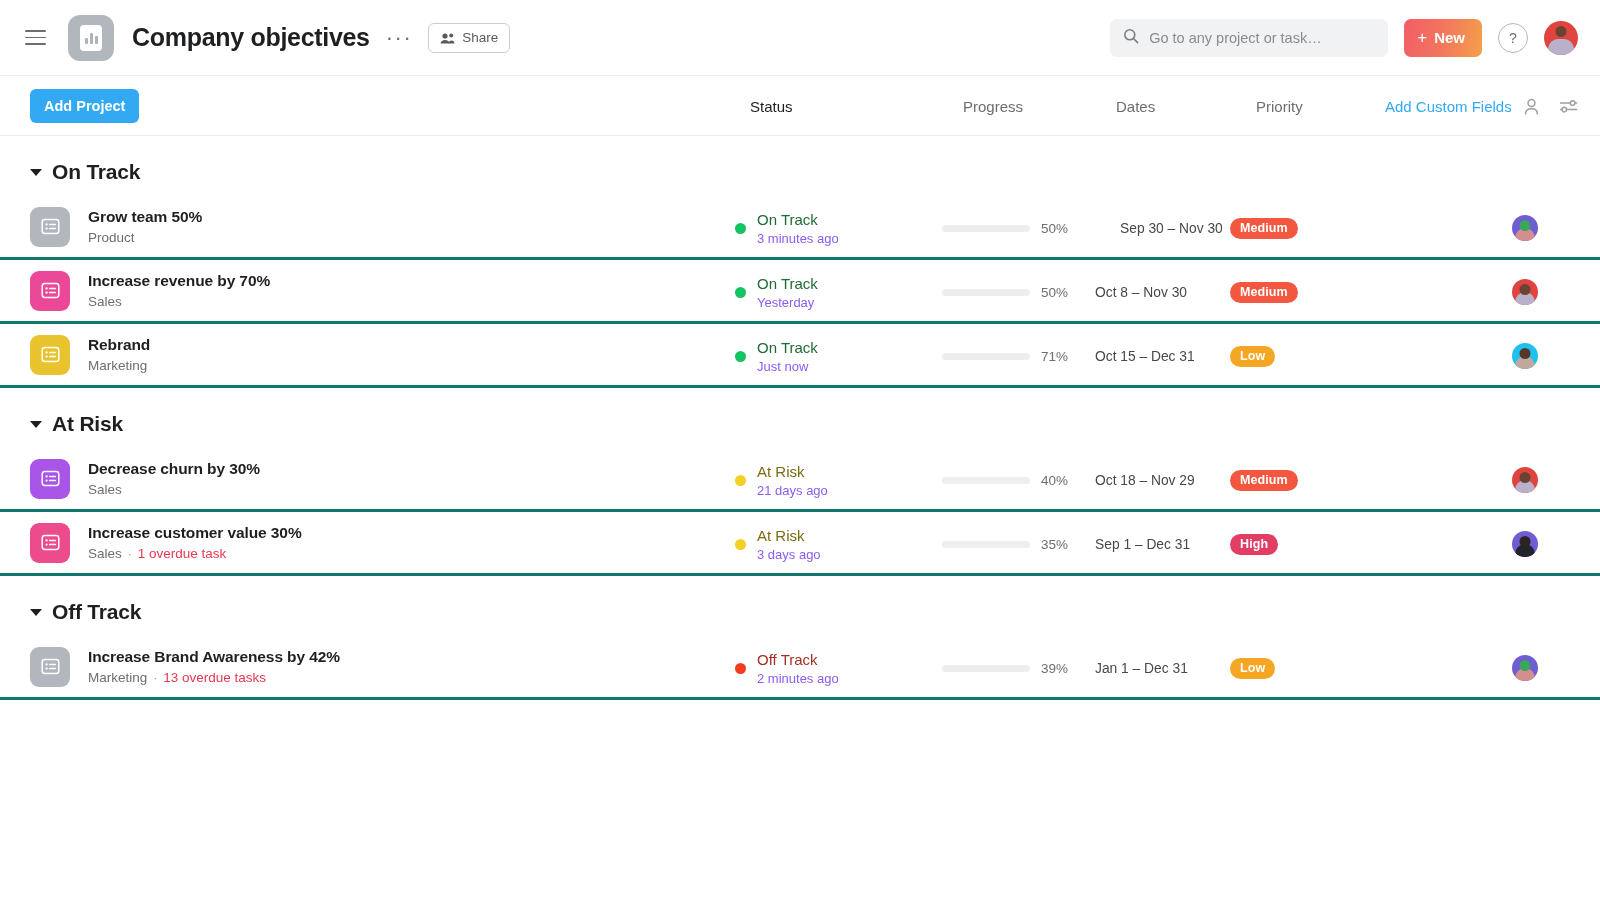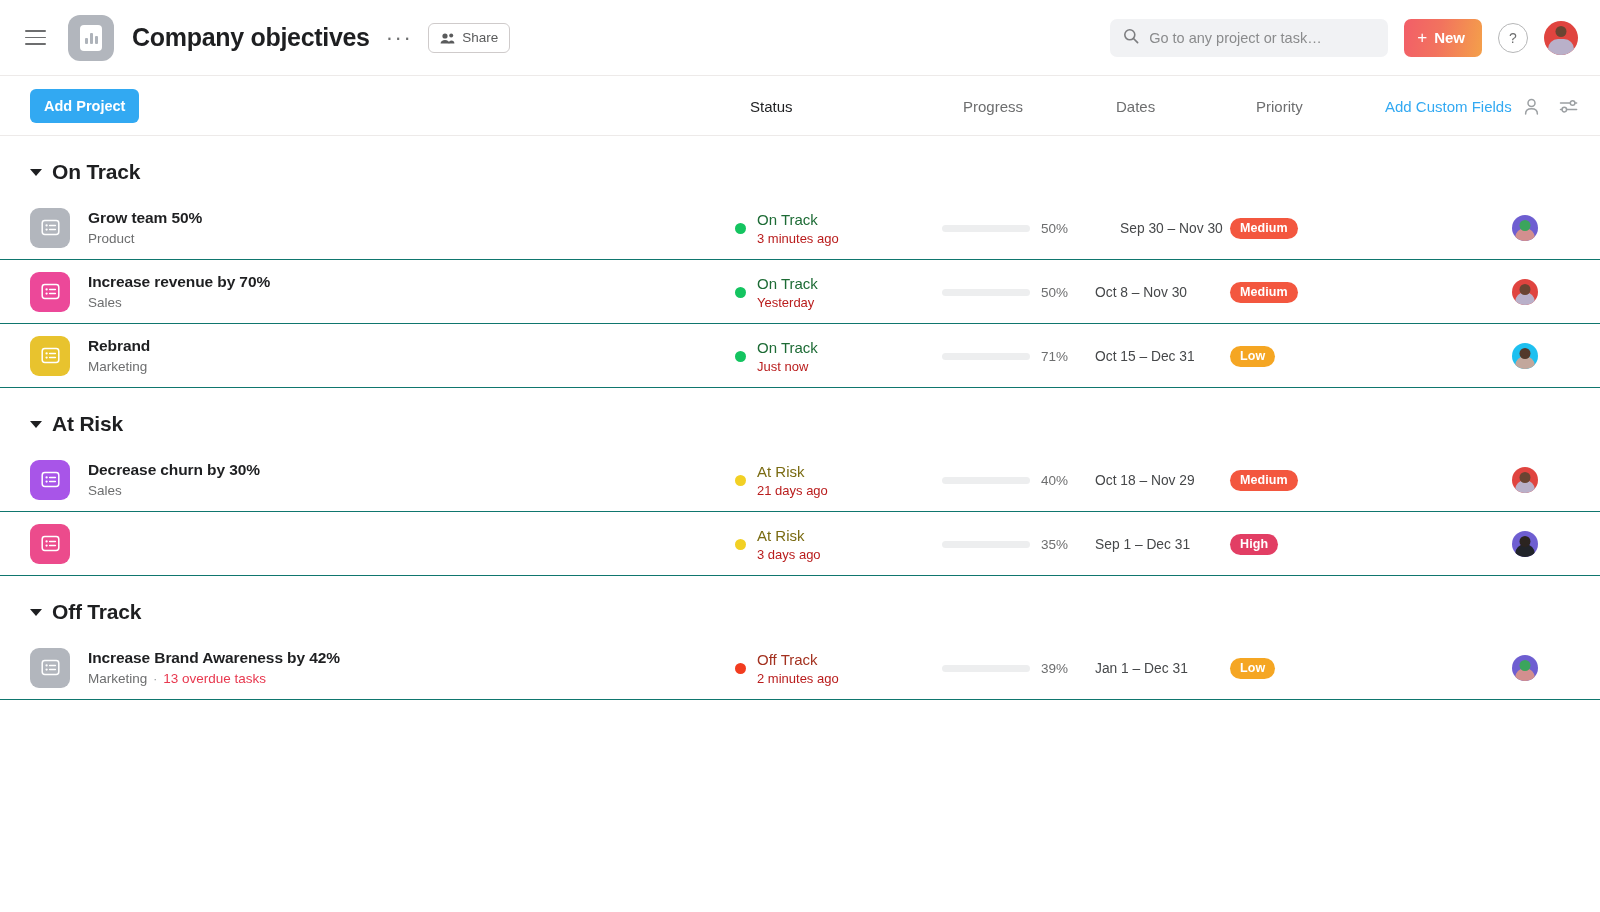--- a/index.html
+++ b/index.html
@@ -144,21 +144,21 @@
     border-left: 6px solid transparent;
     border-right: 6px solid transparent;
     border-top: 7px solid #1e1f21;
     cursor: pointer;
   }
   .group-title { font-size: 21px; font-weight: 700; letter-spacing: -0.2px; }
 
   .row {
     height: 64px; display: flex; align-items: center;
     position: relative; padding-left: 30px; padding-right: 22px;
-    border-bottom: 1px solid #0f766e;
+    border-bottom: 3px solid #0f766e;
   }
 
   .pj-icon {
     width: 40px; height: 40px; border-radius: 9px;
     display: flex; align-items: center; justify-content: center;
     flex: none; margin-right: 18px;
   }
   .pj-icon svg { display: block; }
 
   .pj-text { display: flex; flex-direction: column; gap: 4px; }
@@ -166,21 +166,21 @@
   .pj-sub { font-size: 13.5px; color: #6d6e6f; }
   .pj-sub .overdue { color: #e8384f; }
   .pj-sub .sep { color: #9ca0a3; padding: 0 2px; }
 
   .cell { position: absolute; top: 0; height: 64px; display: flex; align-items: center; }
 
   .status-cell { gap: 11px; }
   .status-dot { width: 11px; height: 11px; border-radius: 50%; flex: none; }
   .status-text { display: flex; flex-direction: column; gap: 3px; }
   .status-label { font-size: 15px; font-weight: 500; }
-  .status-time { font-size: 13px; color: #b91c1c; }
+  .status-time { font-size: 13px; color: #8b5cf6; }
 
   .progress-cell { gap: 11px; }
   .bar-track {
     width: 88px; height: 7px; border-radius: 5px; background: #edeeef;
     overflow: hidden;
   }
   .bar-fill { height: 100%; border-radius: 5px; background: #3ecfd6; }
   .bar-pct { font-size: 13.5px; color: #6d6e6f; }
 
   .dates-cell { font-size: 13.8px; color: #46484a; }
@@ -444,20 +444,24 @@
     <div class="row">
       <div class="pj-icon" style="background:#ec4b8c">
         <svg width="21" height="21" viewBox="0 0 21 21">
           <rect x="2.2" y="3.6" width="16.6" height="13.8" rx="2.6" fill="none" stroke="#fff" stroke-width="1.5"></rect>
           <circle cx="6.6" cy="8.4" r="1.15" fill="#fff"></circle>
           <circle cx="6.6" cy="12.6" r="1.15" fill="#fff"></circle>
           <line x1="9.6" y1="8.4" x2="15.4" y2="8.4" stroke="#fff" stroke-width="1.5" stroke-linecap="round"></line>
           <line x1="9.6" y1="12.6" x2="15.4" y2="12.6" stroke="#fff" stroke-width="1.5" stroke-linecap="round"></line>
         </svg>
       </div>
+      <div class="pj-text">
+        <span class="pj-name">Increase customer value 30%</span>
+        <span class="pj-sub"><span>Sales</span><span class="sep"> · </span><span class="overdue">1 overdue task</span></span>
+      </div>
       <div class="cell status-cell" style="left:735px">
         <span class="status-dot" style="background:#f2d024"></span>
         <span class="status-text">
           <span class="status-label" style="color:#7a6b12">At Risk</span>
           <span class="status-time">3 days ago</span>
         </span>
       </div>
       <div class="cell progress-cell" style="left:942px">
         <span class="bar-track"><span class="bar-fill" style="width:35%;background:#3ecfd6"></span></span>
         <span class="bar-pct">35%</span>

